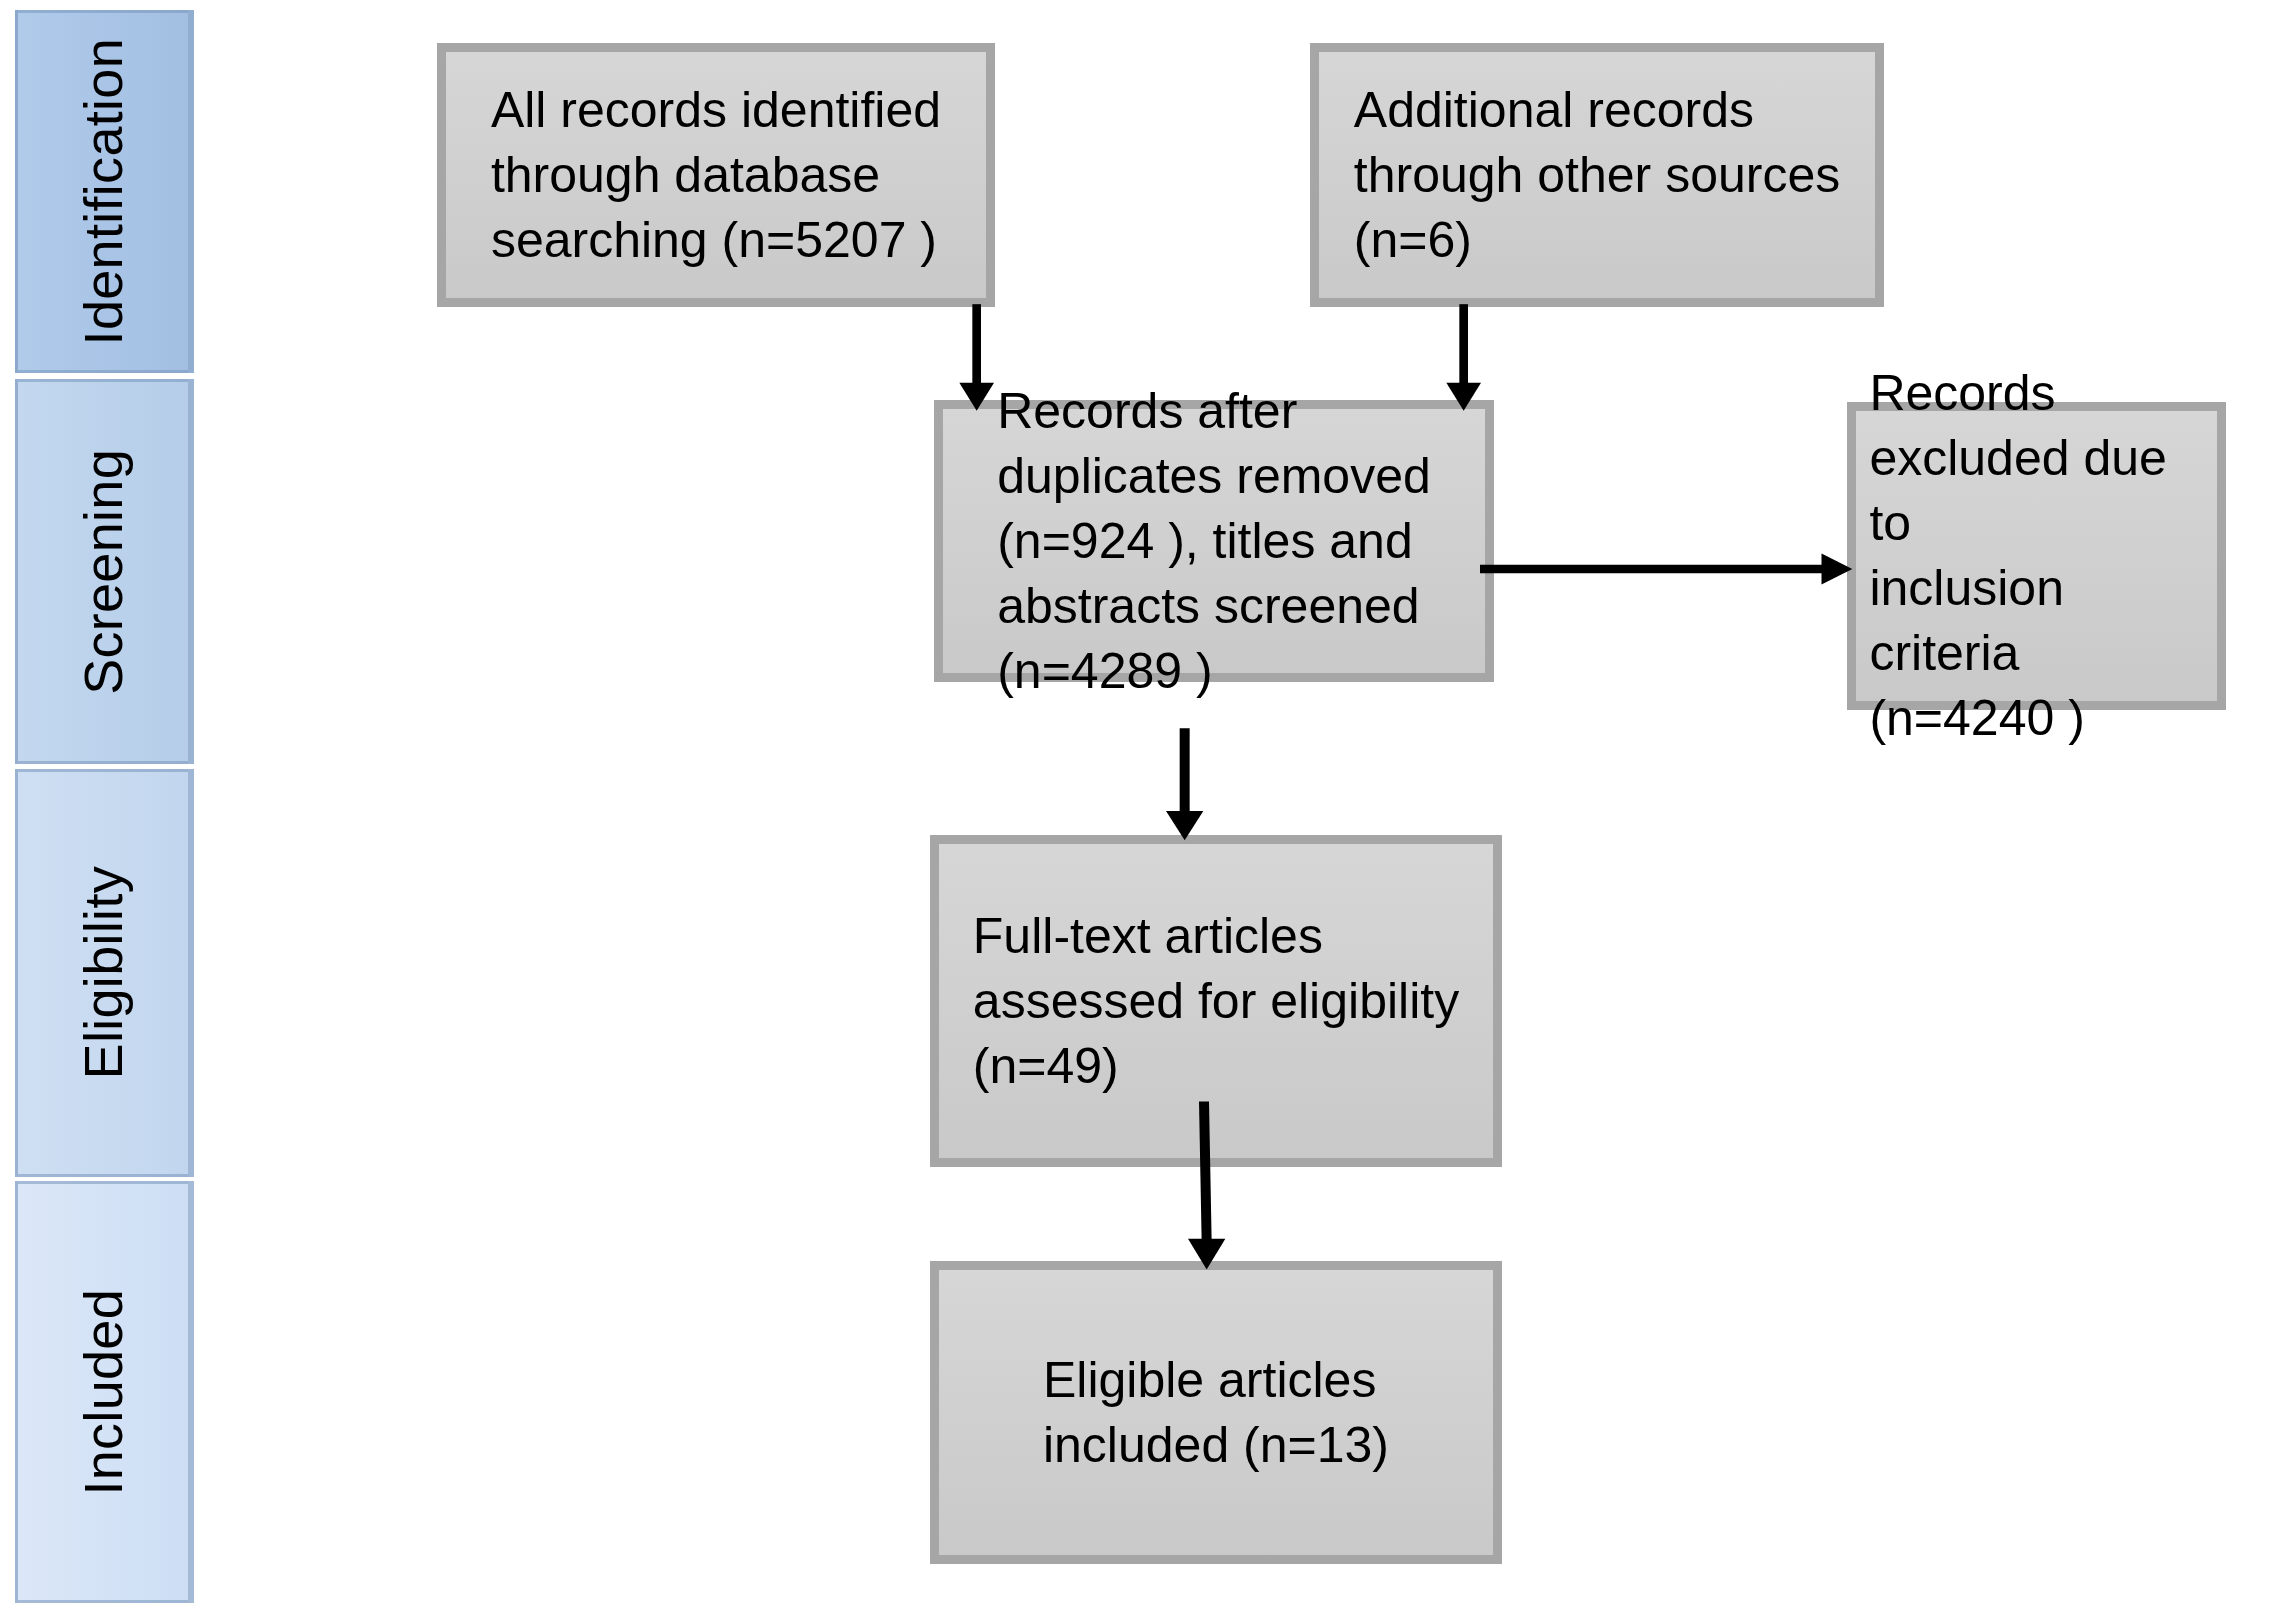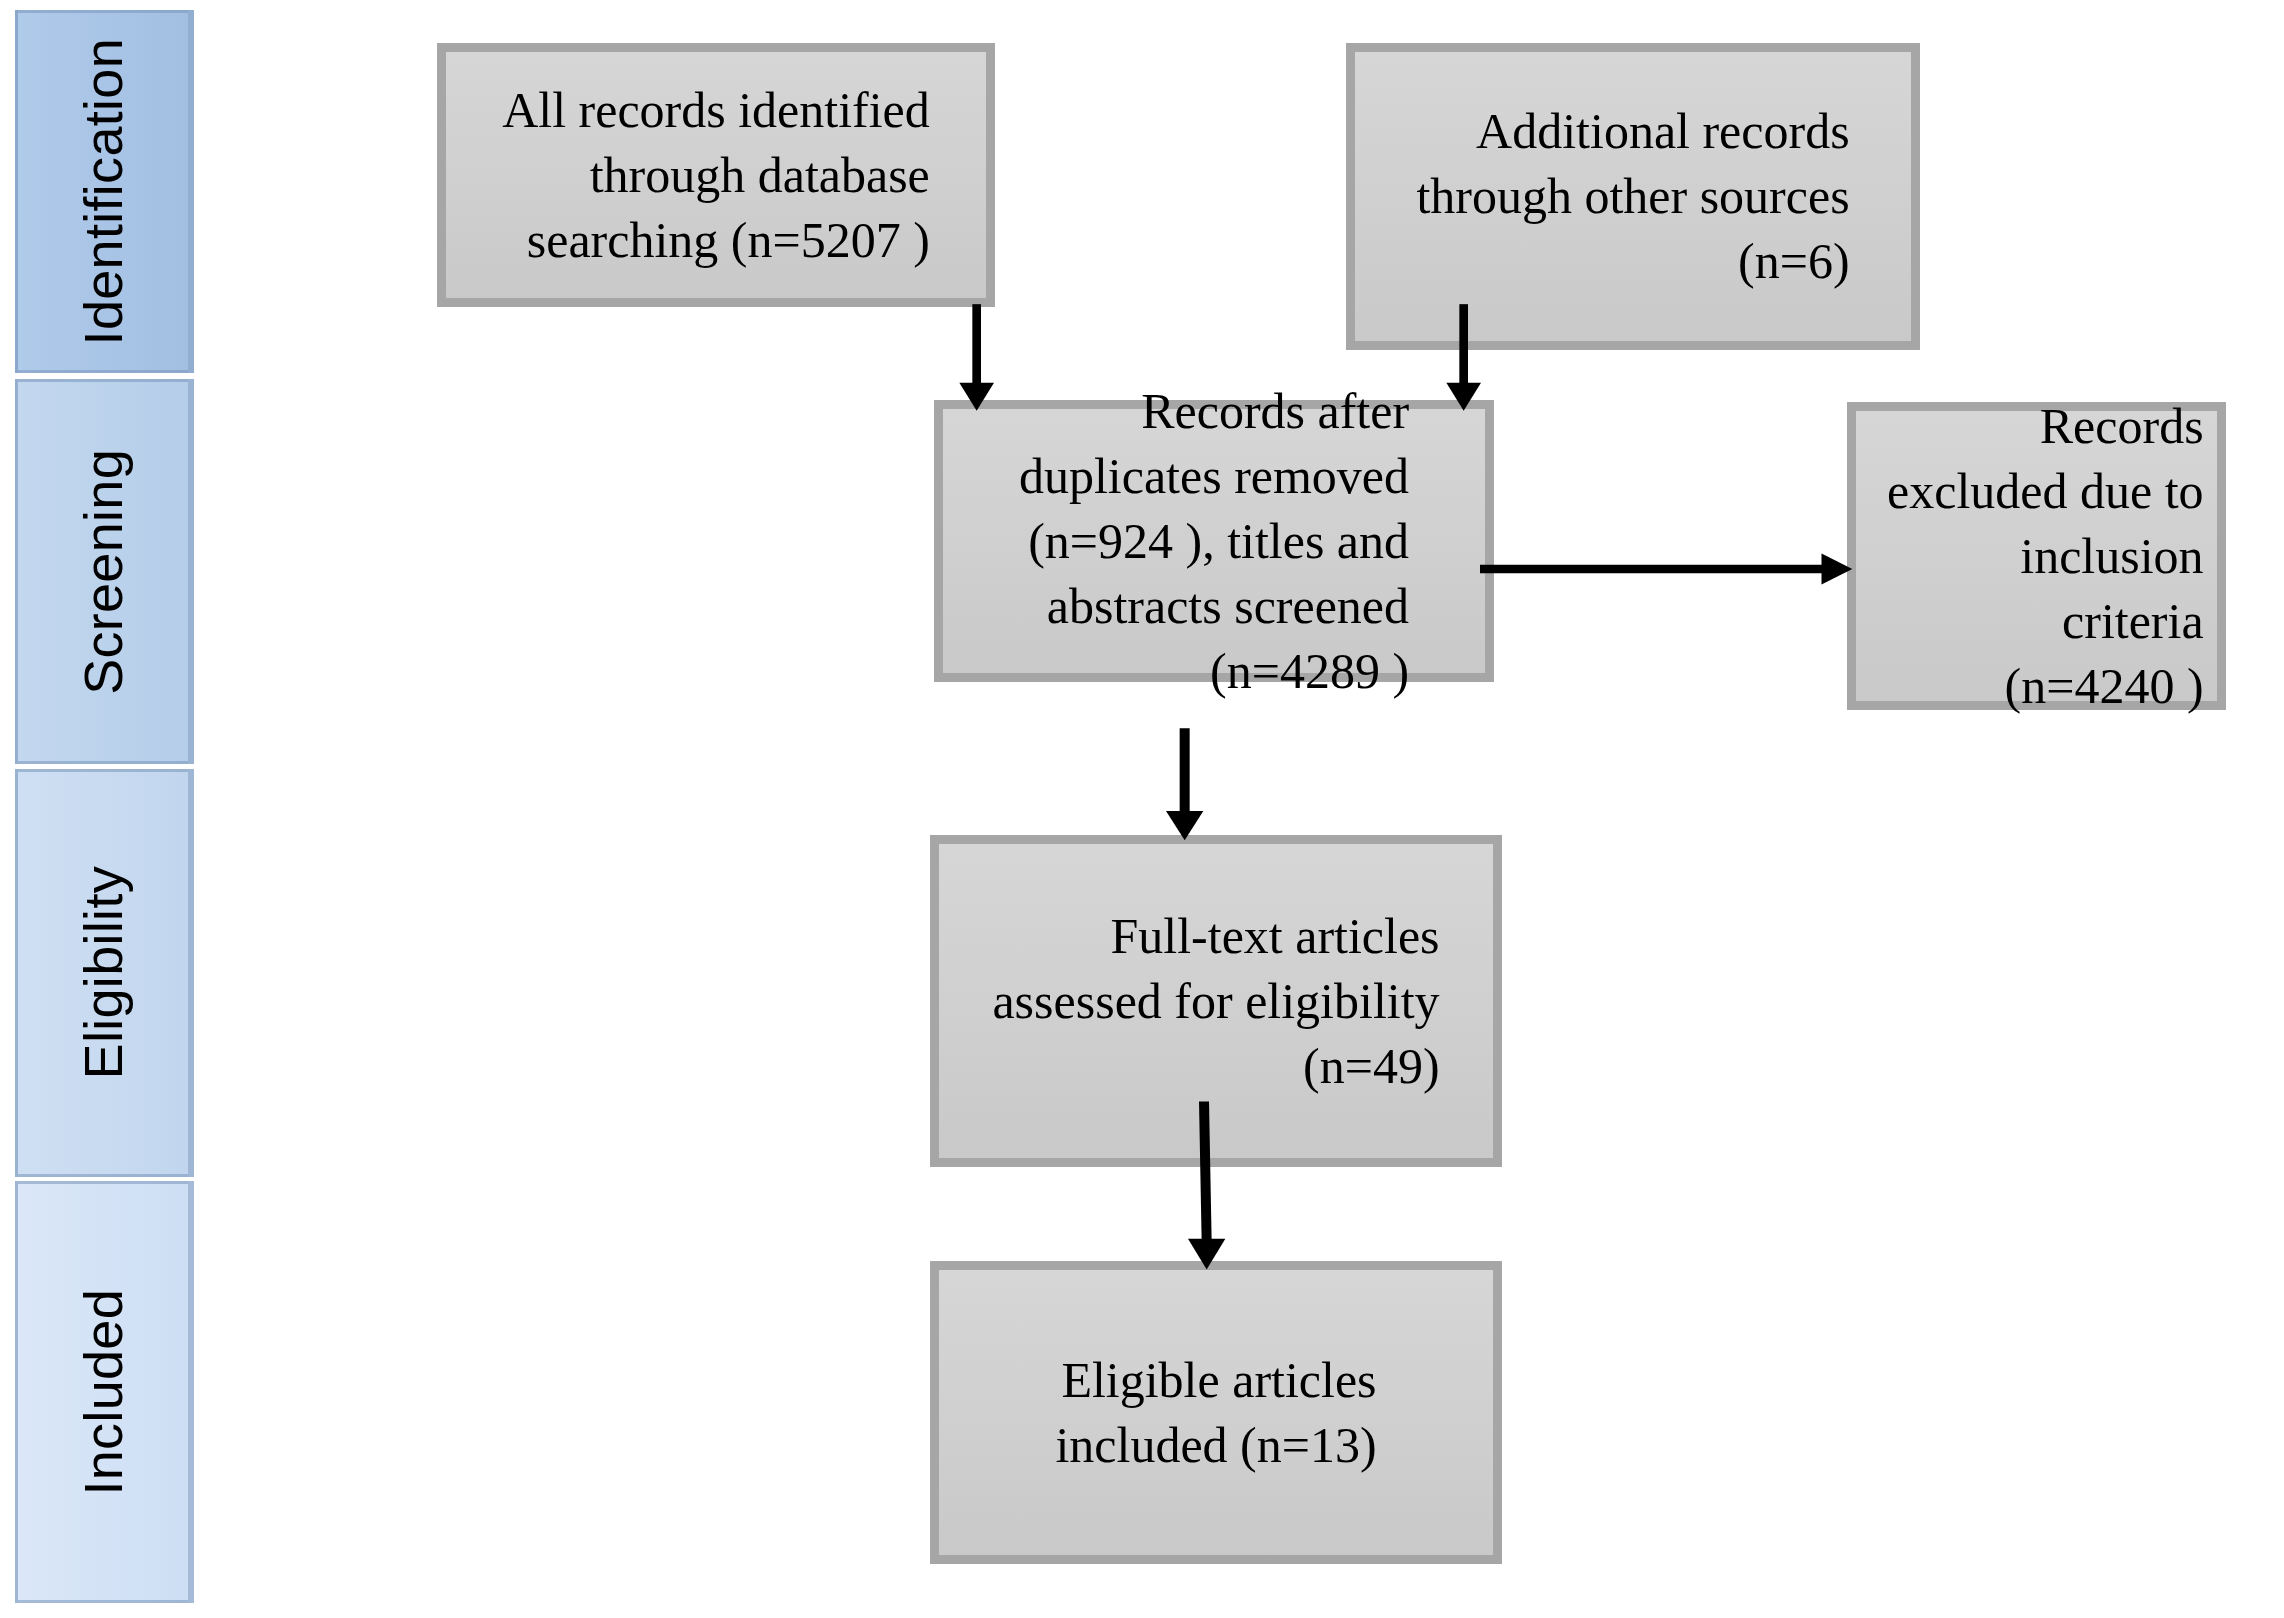--- a/index.html
+++ b/index.html
@@ -38,22 +38,21 @@
 
   
   .flow-box {
     position: absolute;
     box-sizing: border-box;
     border: 9.4px solid #a6a6a6;
     background: linear-gradient(to bottom, #d6d6d6 0%, #cfcfcf 55%, #c9c9c9 100%);
     display: flex;
     align-items: center;
     justify-content: center;
-    text-align: right;
-    font-family: Liberation Serif, serif;
+    text-align: left;
   }
   .flow-text {
     font-size: 50px;
     line-height: 1.30;
     color: #000000;
     padding: 0 13.4px;
     white-space: pre-line;
   }
 
   
@@ -83,21 +82,21 @@
   <div class="stage-band" style="left:14.7px; top:1181px; width:179px; height:422px; background:linear-gradient(to right,#dbe7f8,#cddef4);">
     <span class="stage-label">Included</span>
   </div>
 
   <div class="flow-box" style="left:437px; top:43px; width:558px; height:264px;">
     <div class="flow-text">All records identified
 through database
 searching (n=5207 )</div>
   </div>
 
-  <div class="flow-box" style="left:1346px; top:43px; width:574px; height:307px;">
+  <div class="flow-box" style="left:1310px; top:43px; width:574px; height:264px;">
     <div class="flow-text">Additional records
 through other sources
 (n=6)</div>
   </div>
 
   <div class="flow-box" style="left:934px; top:400px; width:560px; height:282px;">
     <div class="flow-text">Records after
 duplicates removed
 (n=924 ), titles and
 abstracts screened

